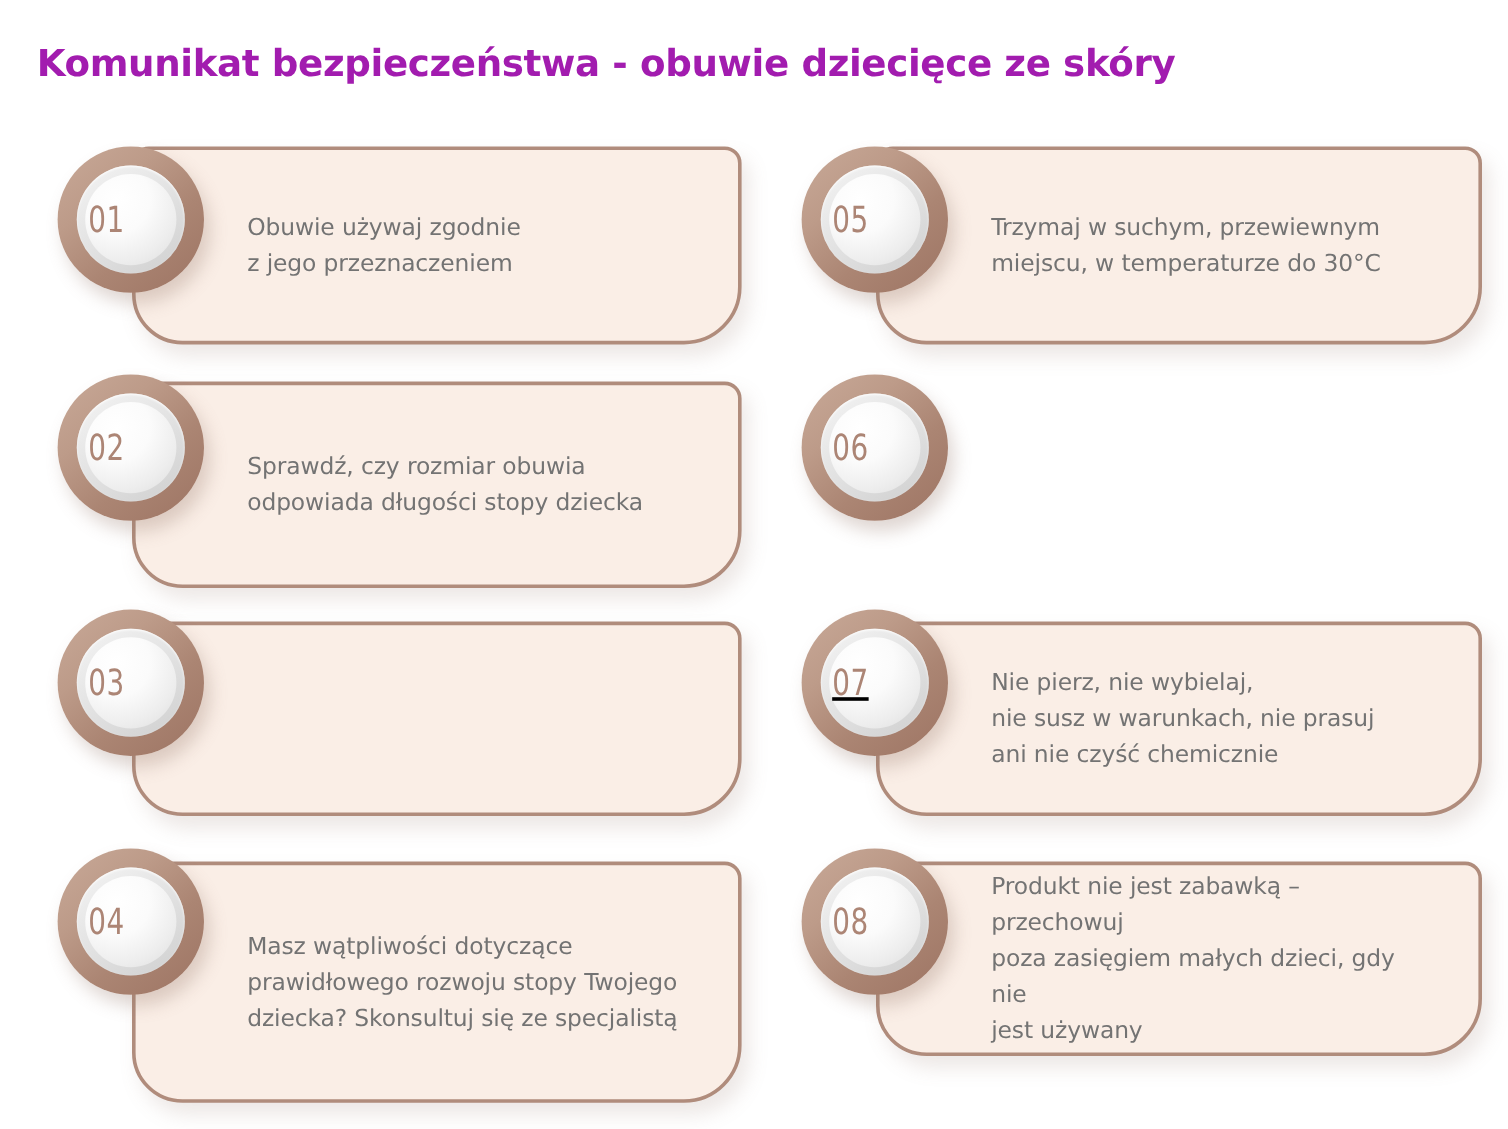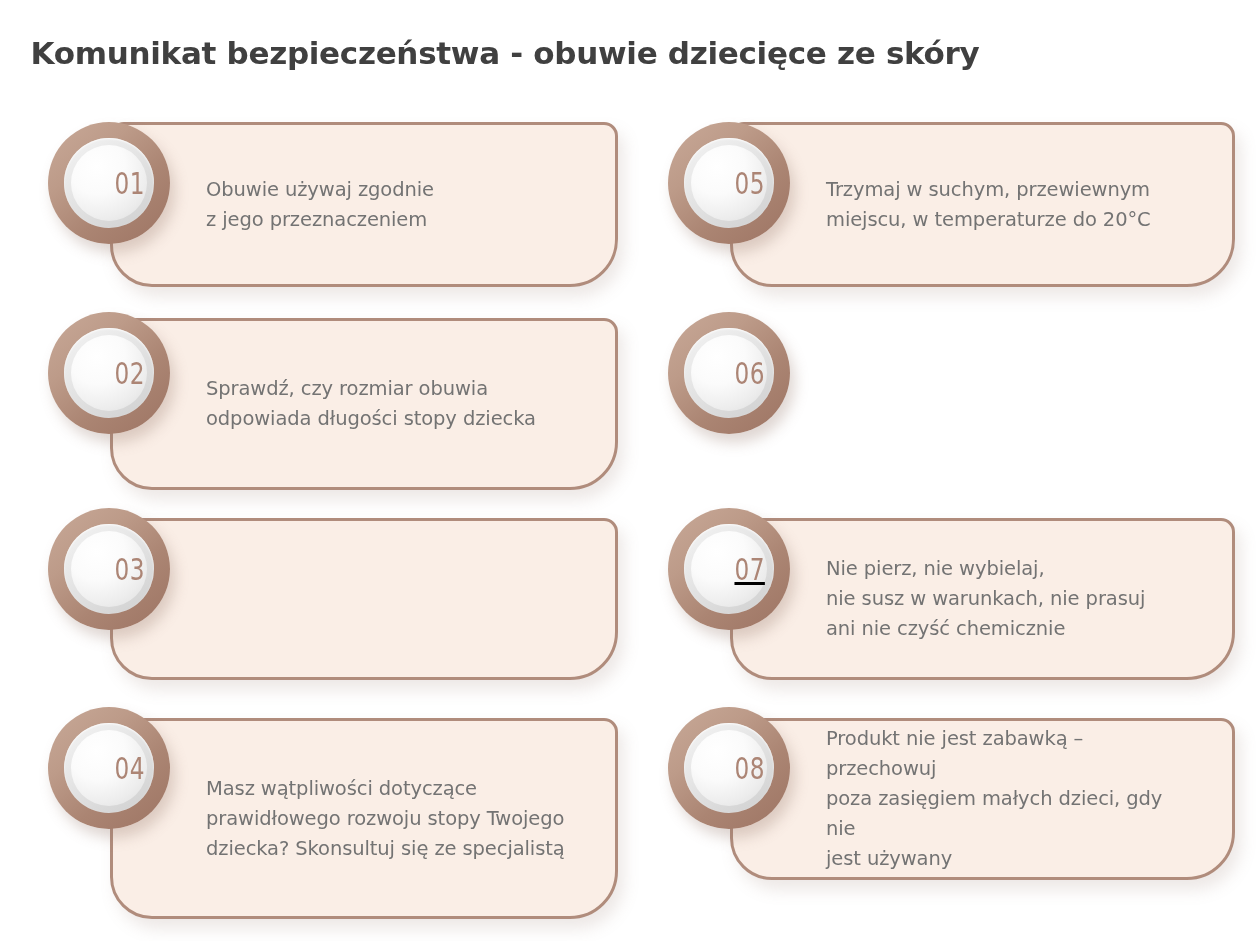--- a/index.html
+++ b/index.html
@@ -18,21 +18,21 @@
   
   .page-title {
     position: absolute;
     left: 0;
     top: 35px;
     width: 1010px;
     text-align: center;
     font-size: 31px;
     font-weight: bold;
     letter-spacing: -0.3px;
-    color: #404040;
+    color: #a21caf;
     font-family: "DejaVu Sans", "Liberation Sans", sans-serif;
     white-space: nowrap;
   }
 
   
   .board {
     position: absolute;
     left: 0;
     top: 0;
     width: 1257px;
@@ -96,21 +96,21 @@
     justify-content: center;
     box-shadow: inset 0 1px 2px rgba(255,255,255,0.9);
   }
   .badge-face {
     width: 76px;
     height: 76px;
     border-radius: 50%;
     background: radial-gradient(circle at 34% 28%, #ffffff 0%, #fbfbfb 38%, #ededed 70%, #dcdcdc 100%);
     display: flex;
     align-items: center;
-    justify-content: flex-end;
+    justify-content: flex-start;
   }
   .badge-number {
     font-size: 30px;
     font-weight: normal;
     color: #ac8575;
     font-family: "DejaVu Sans Condensed", "Liberation Sans Narrow", "Liberation Sans", sans-serif;
     letter-spacing: 0.5px;
     transform: scaleX(0.86);
   }
 </style>
@@ -168,21 +168,21 @@
     <div class="badge-inner-ring">
       <div class="badge-face">
         <span class="badge-number">04</span>
       </div>
     </div>
   </div>
 
   <div class="card" style="left:730px; top:122px; width:505px; height:165px;">
     <div class="card-plate"></div>
     <div class="card-text">Trzymaj w suchym, przewiewnym
-miejscu, w temperaturze do 20°C</div>
+miejscu, w temperaturze do 30°C</div>
   </div>
   <div class="badge" style="left:668px; top:122px;">
     <div class="badge-inner-ring">
       <div class="badge-face">
         <span class="badge-number">05</span>
       </div>
     </div>
   </div>
 
   <div class="badge" style="left:668px; top:312px;">

